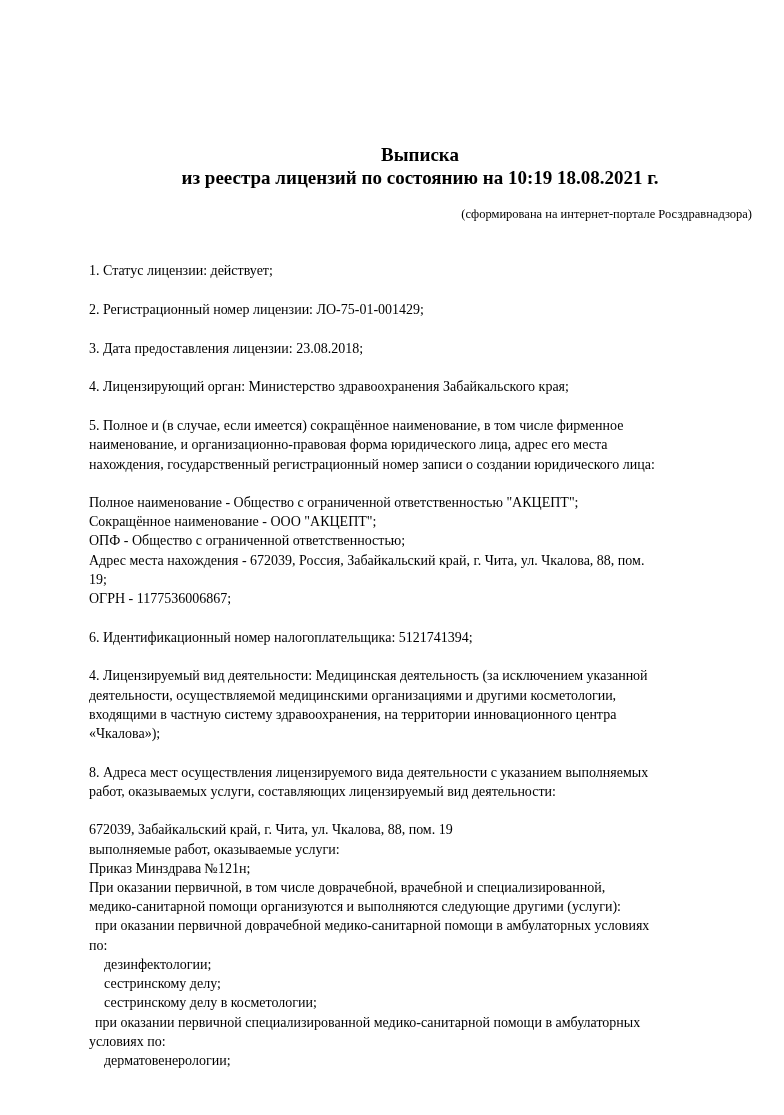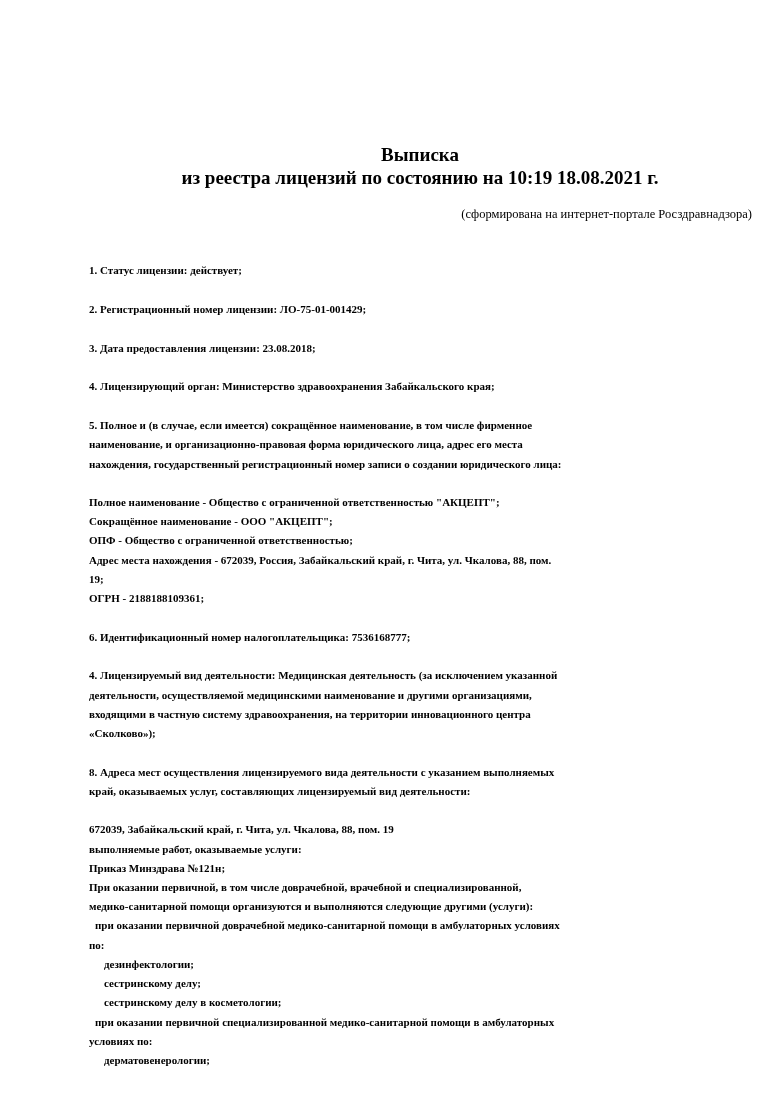--- a/index.html
+++ b/index.html
@@ -12,23 +12,22 @@
     position: absolute; left: 0; width: 840px; text-align: center;
     font-weight: bold; font-size: 19px; line-height: 24px;
   }
   #t1 { top: 143px; }
   #t2 { top: 166px; }
   .subtitle {
     position: absolute; top: 206px; right: 32px;
     font-size: 12.5px; line-height: 16px; white-space: nowrap; font-family: Liberation Serif, serif;
   }
   .line {
-    position: absolute; left: 89px; font-size: 11px; line-height: 19px;
+    position: absolute; left: 89px; font-size: 14px; line-height: 19px;
     white-space: nowrap;
-    font-weight: bold;
   }
   .ind1 { left: 95px; }
   .ind2 { left: 104px; text-align: right; }
 </style>
 </head>
 <body>
 
 <div id="t1" class="title">Выписка</div>
 <div id="t2" class="title">из реестра лицензий по состоянию на 10:19 18.08.2021 г.</div>
 <div class="subtitle">(сформирована на интернет-портале Росздравнадзора)</div>
@@ -40,31 +39,31 @@
 
 <div class="line" style="top:416px">5. Полное и (в случае, если имеется) сокращённое наименование, в том числе фирменное</div>
 <div class="line" style="top:435px">наименование, и организационно-правовая форма юридического лица, адрес его места</div>
 <div class="line" style="top:455px">нахождения, государственный регистрационный номер записи о создании юридического лица:</div>
 
 <div class="line" style="top:493px">Полное наименование - Общество с ограниченной ответственностью "АКЦЕПТ";</div>
 <div class="line" style="top:512px">Сокращённое наименование - ООО "АКЦЕПТ";</div>
 <div class="line" style="top:531px">ОПФ - Общество с ограниченной ответственностью;</div>
 <div class="line" style="top:551px">Адрес места нахождения - 672039, Россия, Забайкальский край, г. Чита, ул. Чкалова, 88, пом.</div>
 <div class="line" style="top:570px">19;</div>
-<div class="line" style="top:589px">ОГРН - 2188188109361;</div>
+<div class="line" style="top:589px">ОГРН - 1177536006867;</div>
 
-<div class="line" style="top:628px">6. Идентификационный номер налогоплательщика: 7536168777;</div>
+<div class="line" style="top:628px">6. Идентификационный номер налогоплательщика: 5121741394;</div>
 
 <div class="line" style="top:666px">4. Лицензируемый вид деятельности: Медицинская деятельность (за исключением указанной</div>
-<div class="line" style="top:686px">деятельности, осуществляемой медицинскими наименование и другими организациями,</div>
+<div class="line" style="top:686px">деятельности, осуществляемой медицинскими организациями и другими косметологии,</div>
 <div class="line" style="top:705px">входящими в частную систему здравоохранения, на территории инновационного центра</div>
-<div class="line" style="top:724px">«Сколково»);</div>
+<div class="line" style="top:724px">«Чкалова»);</div>
 
 <div class="line" style="top:763px">8. Адреса мест осуществления лицензируемого вида деятельности с указанием выполняемых</div>
-<div class="line" style="top:782px">край, оказываемых услуг, составляющих лицензируемый вид деятельности:</div>
+<div class="line" style="top:782px">работ, оказываемых услуги, составляющих лицензируемый вид деятельности:</div>
 
 <div class="line" style="top:820px">672039, Забайкальский край, г. Чита, ул. Чкалова, 88, пом. 19</div>
 <div class="line" style="top:840px">выполняемые работ, оказываемые услуги:</div>
 <div class="line" style="top:859px">Приказ Минздрава №121н;</div>
 <div class="line" style="top:878px">При оказании первичной, в том числе доврачебной, врачебной и специализированной,</div>
 <div class="line" style="top:897px">медико-санитарной помощи организуются и выполняются следующие другими (услуги):</div>
 <div class="line ind1" style="top:916px">при оказании первичной доврачебной медико-санитарной помощи в амбулаторных условиях</div>
 <div class="line" style="top:936px">по:</div>
 <div class="line ind2" style="top:955px">дезинфектологии;</div>
 <div class="line ind2" style="top:974px">сестринскому делу;</div>

